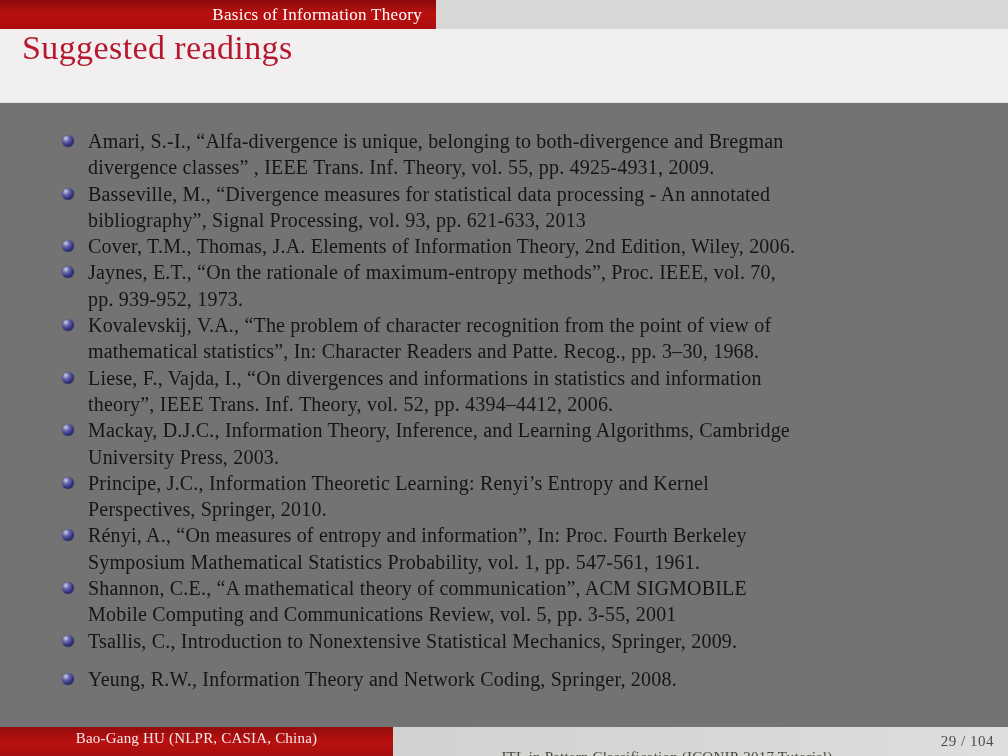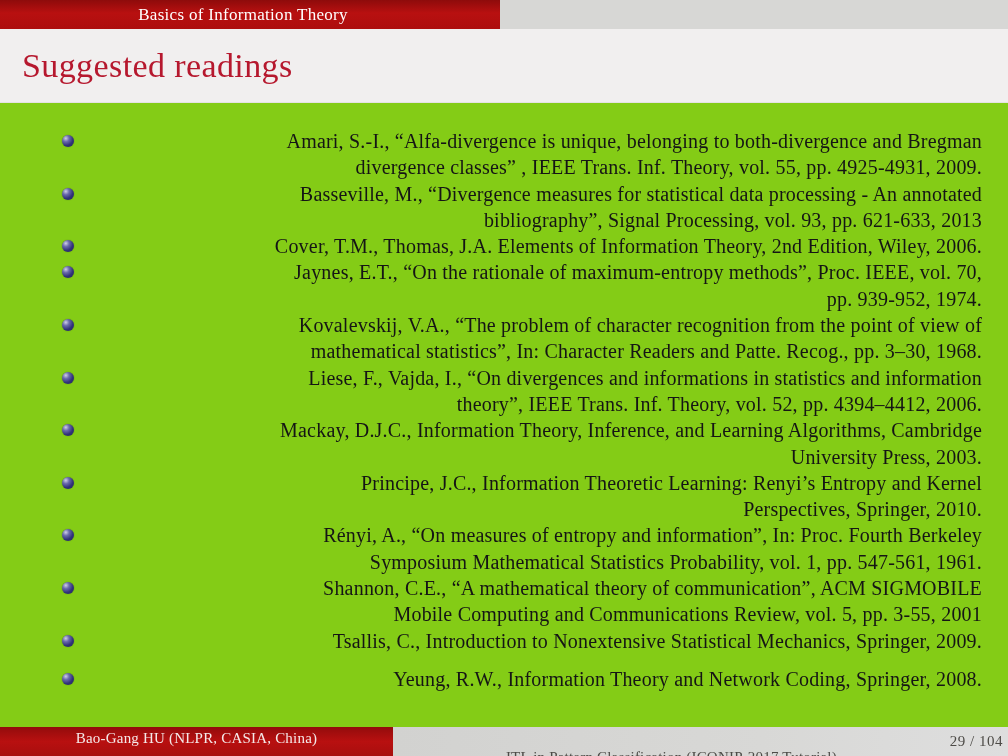--- a/index.html
+++ b/index.html
@@ -22,55 +22,54 @@
     width: 1008px; height: 756px;
     display: flex; flex-direction: column;
   }
   
   .headline {
     height: 29px;
     display: flex;
     flex: 0 0 auto;
   }
   .section-box {
-    width: 500px;
+    width: 436px;
     background: linear-gradient(180deg, #8e0b0b 0%, #b81010 45%, #ad0e0e 100%);
     color: #ffffff;
-    text-align: center;
+    text-align: right;
     font-size: 17px;
     line-height: 29px;
     padding-right: 14px;
     letter-spacing: 0.3px;
   }
   .headline-fill {
     flex: 1;
     background: var(--bar-gray);
   }
   
   .frametitle-band {
     height: 74px;
     background: var(--band-gray);
     flex: 0 0 auto;
     display: flex;
-    align-items: center;
+    align-items: flex-start;
     border-bottom: 1px solid #e4e2e2;
   }
   .frametitle {
     font-size: 34px;
     font-weight: normal;
     color: var(--title-red);
     padding-left: 22px;
     letter-spacing: 0.4px;
   }
   
   .body {
     flex: 1;
-    background: #84cc16;
+    background: #737373;
     overflow: hidden;
-    text-align: right;
   }
   ul.references {
     list-style: none;
     padding: 25px 26px 0 62px;
   }
   ul.references li {
     position: relative;
     padding-left: 26px;
     font-size: 20px;
     line-height: 26.3px;
@@ -112,21 +111,21 @@
     display: flex;
     align-items: center;
   }
   .foot-title {
     flex: 1;
     text-align: center;
     letter-spacing: 0.2px;
     margin-top: 31px;
   }
   .foot-page {
-    padding-right: 5px;
+    padding-right: 14px;
     letter-spacing: 0.5px;
   }
 </style>
 </head>
 <body>
 
 <div class="slide">
 
   <div class="headline">
     <div class="section-box">
@@ -151,21 +150,21 @@
           <span class="ref-text">Basseville, M., “Divergence measures for statistical data processing - An annotated
 bibliography”, Signal Processing, vol. 93, pp. 621-633, 2013</span>
         </li>
         <li>
           <span class="bullet"></span>
           <span class="ref-text">Cover, T.M., Thomas, J.A. Elements of Information Theory, 2nd Edition, Wiley, 2006.</span>
         </li>
         <li>
           <span class="bullet"></span>
           <span class="ref-text">Jaynes, E.T., “On the rationale of maximum-entropy methods”, Proc. IEEE, vol. 70,
-pp. 939-952, 1974.</span>
+pp. 939-952, 1973.</span>
         </li>
         <li>
           <span class="bullet"></span>
           <span class="ref-text">Kovalevskij, V.A., “The problem of character recognition from the point of view of
 mathematical statistics”, In: Character Readers and Patte. Recog., pp. 3–30, 1968.</span>
         </li>
         <li>
           <span class="bullet"></span>
           <span class="ref-text">Liese, F., Vajda, I., “On divergences and informations in statistics and information
 theory”, IEEE Trans. Inf. Theory, vol. 52, pp. 4394–4412, 2006.</span>

